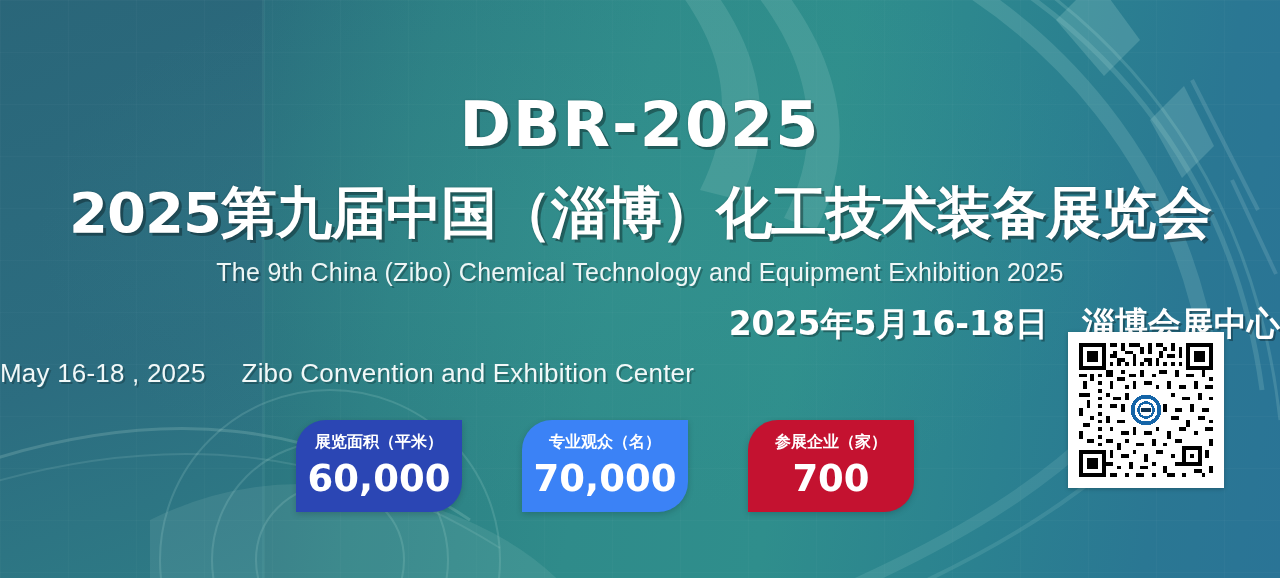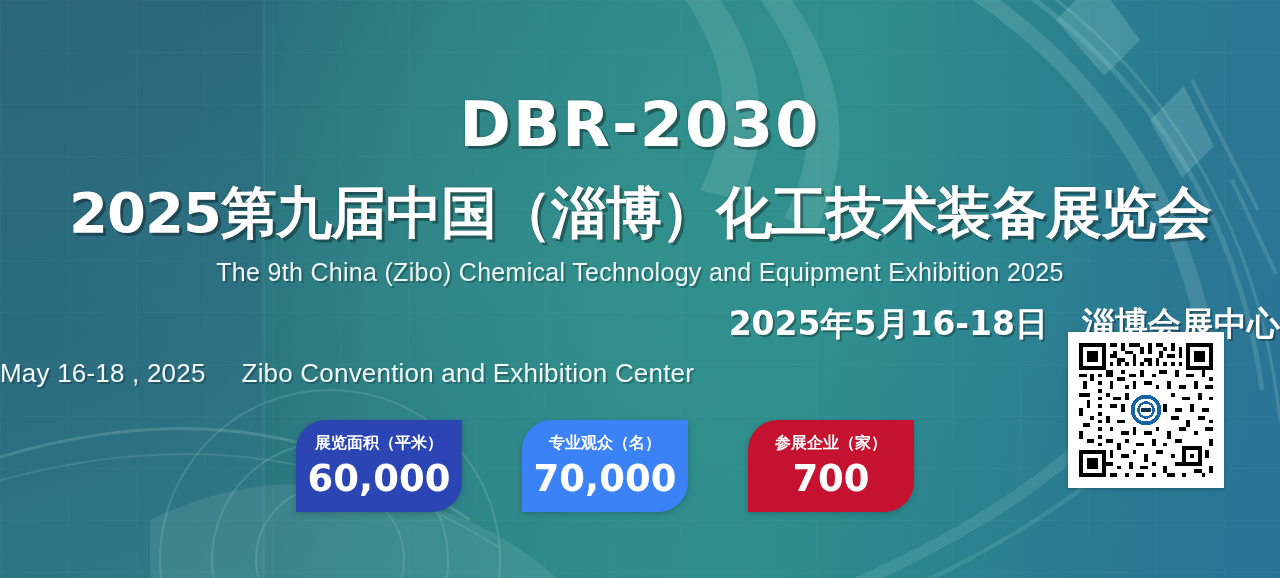--- a/index.html
+++ b/index.html
@@ -89,21 +89,21 @@
   }
   .stat{
     width:166px;height:92px;
     border-radius:30px 0 30px 0;
     display:flex;flex-direction:column;align-items:center;justify-content:center;
     box-shadow:0 2px 6px rgba(0,0,0,.18);
   }
   .stat-label{
     color:#ffffff;font-size:16px;font-weight:bold;letter-spacing:0px;
     white-space:nowrap;line-height:1;
-    font-family:Liberation Serif, serif;
+    font-family:Liberation Mono, monospace;
   }
   .stat-value{
     color:#ffffff;font-size:37px;font-weight:bold;line-height:1;margin-top:9px;
     font-family:"DejaVu Sans","Liberation Sans",sans-serif;
     text-align:right;
   }
 
   
   .qr-block{position:absolute;left:1068px;top:332px;width:160px;}
   .qr-frame{
@@ -173,21 +173,21 @@
           <path d="M860 610 C 1010 548 1130 470 1210 362" stroke-width="4"></path>
         </g>
 
         <rect x="262" y="0" width="3" height="578" fill="#7fc4bd" opacity="0.10"></rect>
       </g>
     </svg>
   </div>
 
   <div class="content">
 
-    <div class="title-en-top">DBR-2030</div>
+    <div class="title-en-top">DBR-2025</div>
 
     <div class="title-cn">2025第九届中国（淄博）化工技术装备展览会</div>
 
     <div class="subtitle-en">The 9th China (Zibo) Chemical Technology and Equipment Exhibition 2025</div>
 
     <div class="dateline-cn">
       <span>2025年5月16-18日</span><span class="gap"></span><span>淄博会展中心</span>
     </div>
 
     <div class="dateline-en">

